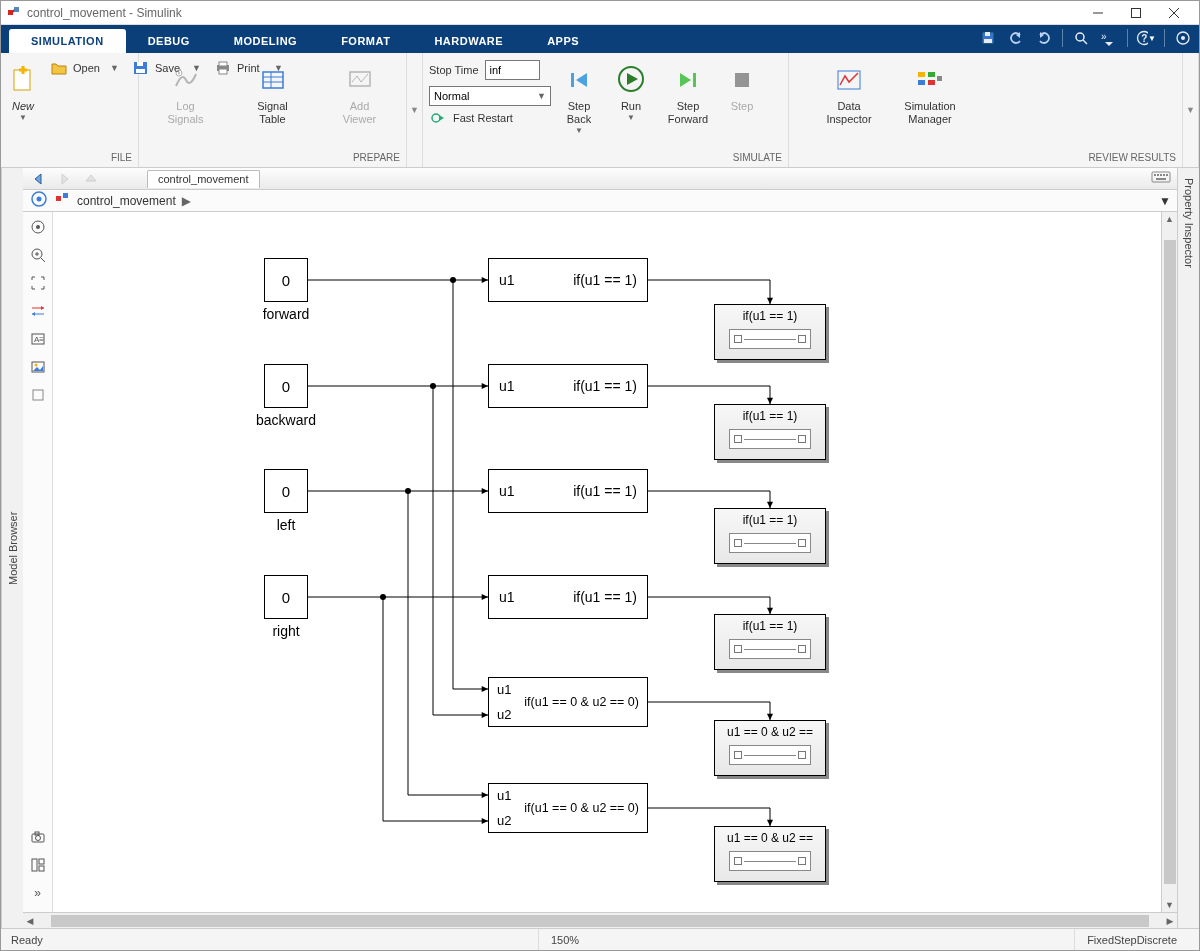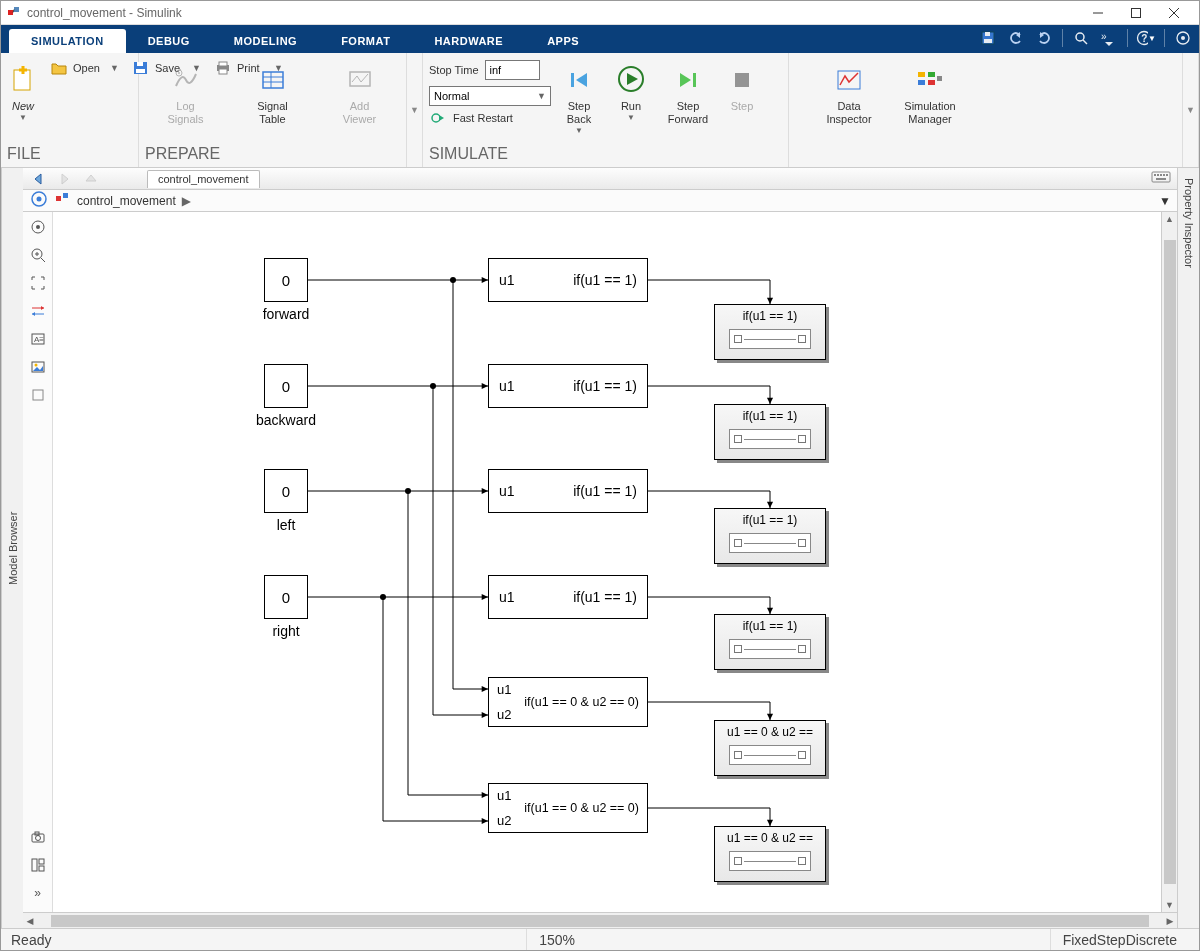--- a/index.html
+++ b/index.html
@@ -15,21 +15,21 @@
   .mtab { color: #fff; font-size: 11px; font-weight: 600; padding: 6px 22px; letter-spacing: 0.5px; cursor: pointer; }
   .mtab.active { background: #fff; color: #0a3f7a; border-radius: 3px 3px 0 0; }
   .mtab-right { position: absolute; right: 6px; top: 2px; display: flex; align-items: center; gap: 8px; color: #fff; }
   .mtab-right .ic { width: 20px; height: 22px; display: flex; align-items: center; justify-content: center; }
   .mtab-right svg { opacity: 0.9; }
   .sep-vert { width: 1px; height: 18px; background: rgba(255,255,255,0.35); }
   
   .toolstrip { background: #f5f5f5; border-bottom: 1px solid #ccc; display: flex; height: 115px; }
   .ts-group { border-right: 1px solid #ddd; padding: 5px 6px 2px; display: flex; flex-direction: column; }
   .ts-body { flex: 1; display: flex; align-items: flex-start; gap: 6px; }
-  .ts-label { text-align: left; font-size: 16px; color: #666; padding: 2px 0 2px; }
+  .ts-label { text-align: right; font-size: 10px; color: #666; padding: 2px 0 2px; }
   .ts-btn-lg { display: flex; flex-direction: column; align-items: center; justify-content: flex-start; width: 56px; padding: 4px 2px; border-radius: 2px; cursor: pointer; }
   .ts-btn-lg .ic { height: 36px; display: flex; align-items: center; justify-content: center; }
   .ts-btn-lg .lbl { text-align: center; font-size: 11px; color: #333; line-height: 13px; margin-top: 2px; }
   .ts-btn-lg.disabled .lbl { color: #aaa; }
   .ts-btn-lg.disabled svg { filter: grayscale(1); opacity: 0.5; }
   .ts-small-col { display: flex; flex-direction: row; gap: 2px; }
   .ts-small-btn { display: flex; align-items: center; gap: 6px; padding: 3px 6px; border-radius: 2px; cursor: pointer; min-width: 80px; }
   .ts-small-btn .lbl { font-size: 11px; color: #333; flex: 1; }
   .ts-small-btn .dd { color: #666; font-size: 9px; }
   .sim-row1 { display: flex; align-items: center; gap: 6px; margin-bottom: 3px; }
@@ -61,21 +61,21 @@
   .canvas { flex:1; position:relative; overflow:hidden; background:#fff; }
   .scroll-x { height:16px; background:#f0f0f0; border-top:1px solid #ccc; display:flex; align-items:center; }
   .scroll-x .track { flex:1; height:12px; background:#eaeaea; position:relative; margin: 2px 14px; }
   .scroll-x .thumb { position:absolute; height:100%; background:#c8c8c8; }
   .scroll-x .btn { width:14px; height:16px; display:flex;align-items:center;justify-content:center; color:#666; font-size:9px; }
   .scroll-y { width:16px; background:#f0f0f0; border-left:1px solid #ccc; display:flex; flex-direction:column; }
   .scroll-y .track { flex:1; width:12px; margin:14px 2px; background:#eaeaea; position:relative;}
   .scroll-y .thumb { position:absolute; width:100%; background:#c8c8c8; }
   .scroll-y .btn { height:14px; display:flex;align-items:center;justify-content:center; color:#666; font-size:9px;}
   
-  .status { height:22px; background:#f5f5f5; border-top:1px solid #ccc; display:flex; align-items:center; padding:0 10px; font-size:14px; color:#444; }
+  .status { height:22px; background:#f5f5f5; border-top:1px solid #ccc; display:flex; align-items:center; padding:0 10px; font-size:11px; color:#444; }
   .status .cell { padding:0 12px; border-left:1px solid #ddd; height:100%; display:flex; align-items:center; }
   .status .cell:first-child { border:none; padding-left:0;}
   .status .spacer { flex:1; }
   
   .blk { position:absolute; border:1.5px solid #000; background:#fff; font-family: Arial, sans-serif; }
   .const { width:44px; height:44px; display:flex; align-items:center; justify-content:center; font-size:15px; }
   .const-label { position:absolute; font-size:14px; color:#000; text-align:center; transform: translateX(-50%); }
   .ifblk { width:160px; height:44px; display:flex; align-items:center; padding: 0 10px; font-size:14px; justify-content: space-between; }
   .ifblk2 { width:160px; height:50px; font-size:13px; padding:4px 8px; display:flex; flex-direction:column; justify-content:space-between; }
   .subsys { width:112px; height:56px; background: linear-gradient(#f7f7f7,#e8e8e8); }
@@ -351,20 +351,21 @@
               <rect x="2" y="12" width="7" height="5" fill="#3b7dd8"></rect>
               <rect x="12" y="4" width="7" height="5" fill="#3a3"></rect>
               <rect x="12" y="12" width="7" height="5" fill="#d33"></rect>
               <rect x="21" y="8" width="5" height="5" fill="#888"></rect>
             </svg>
           </div>
         <div class="lbl" style="white-space:pre-line;">Simulation
 Manager</div>
       </div>
     </div>
+    <div class="ts-label">REVIEW RESULTS</div>
   </div>
   <div class="group-splitter">
       <span class="arr">▼</span>
     </div>
 
 </div>
 
 <div class="main">
   <div class="pb-tab">
       <span>Model Browser</span>

